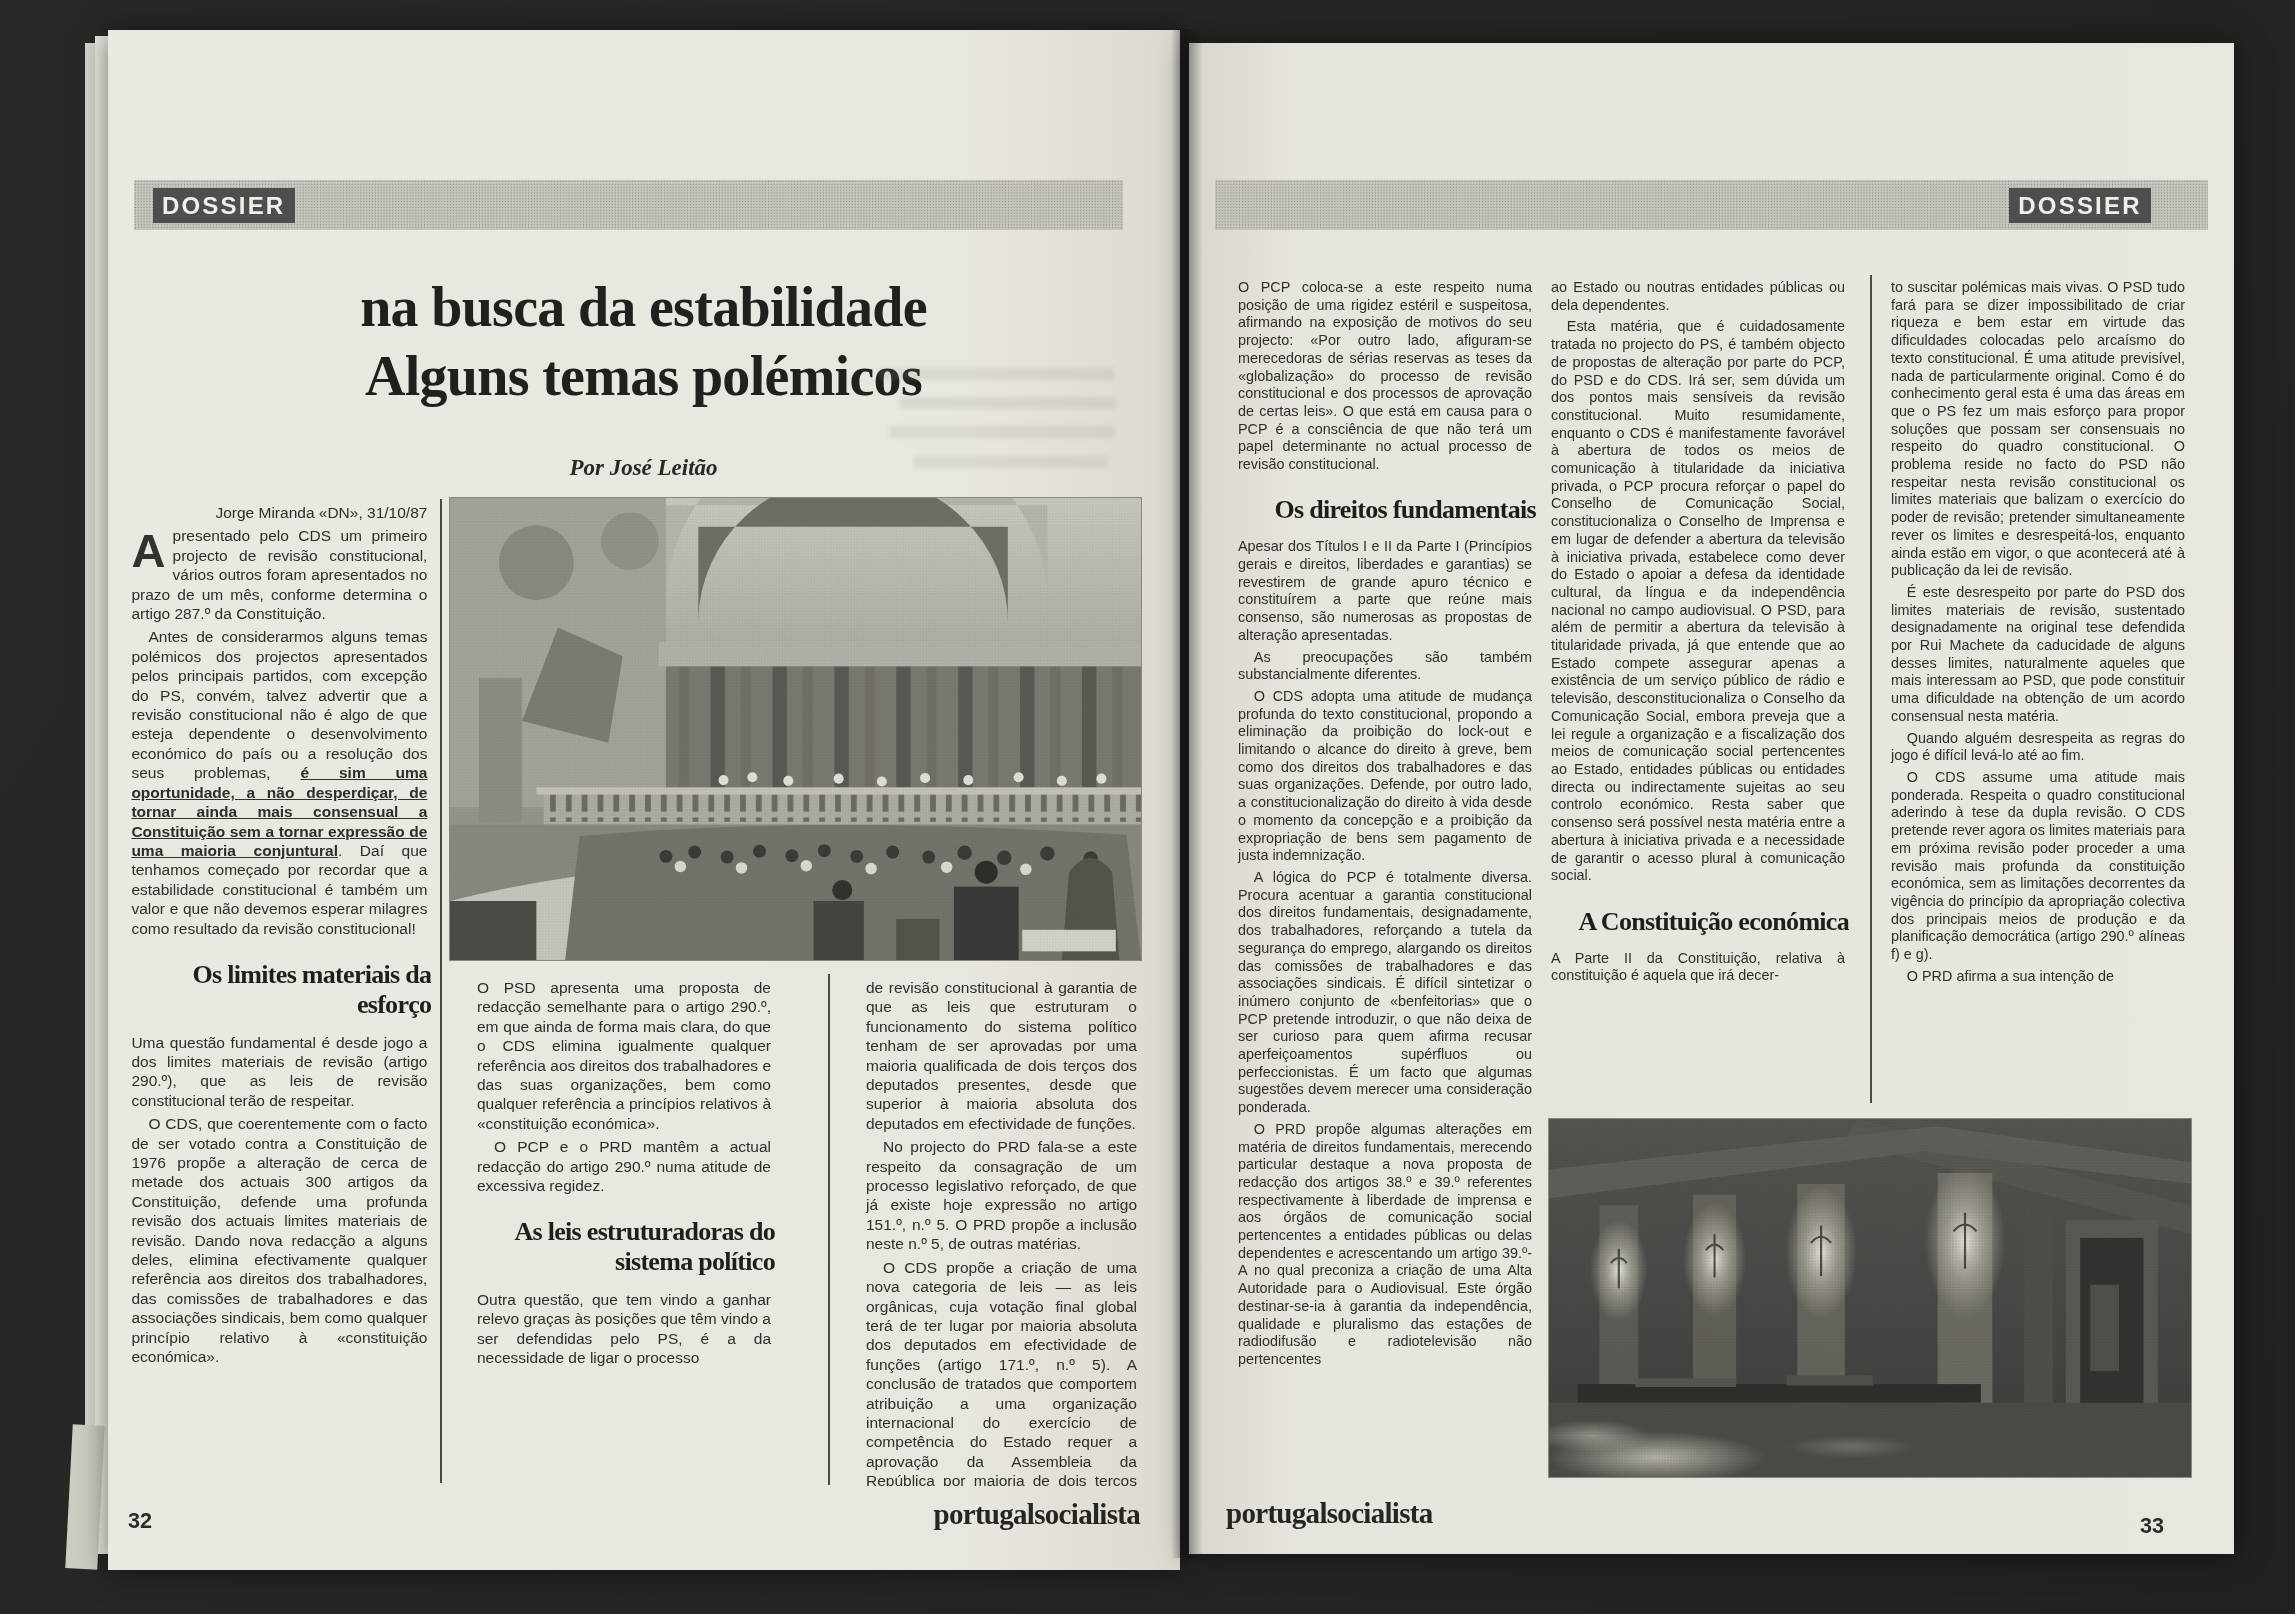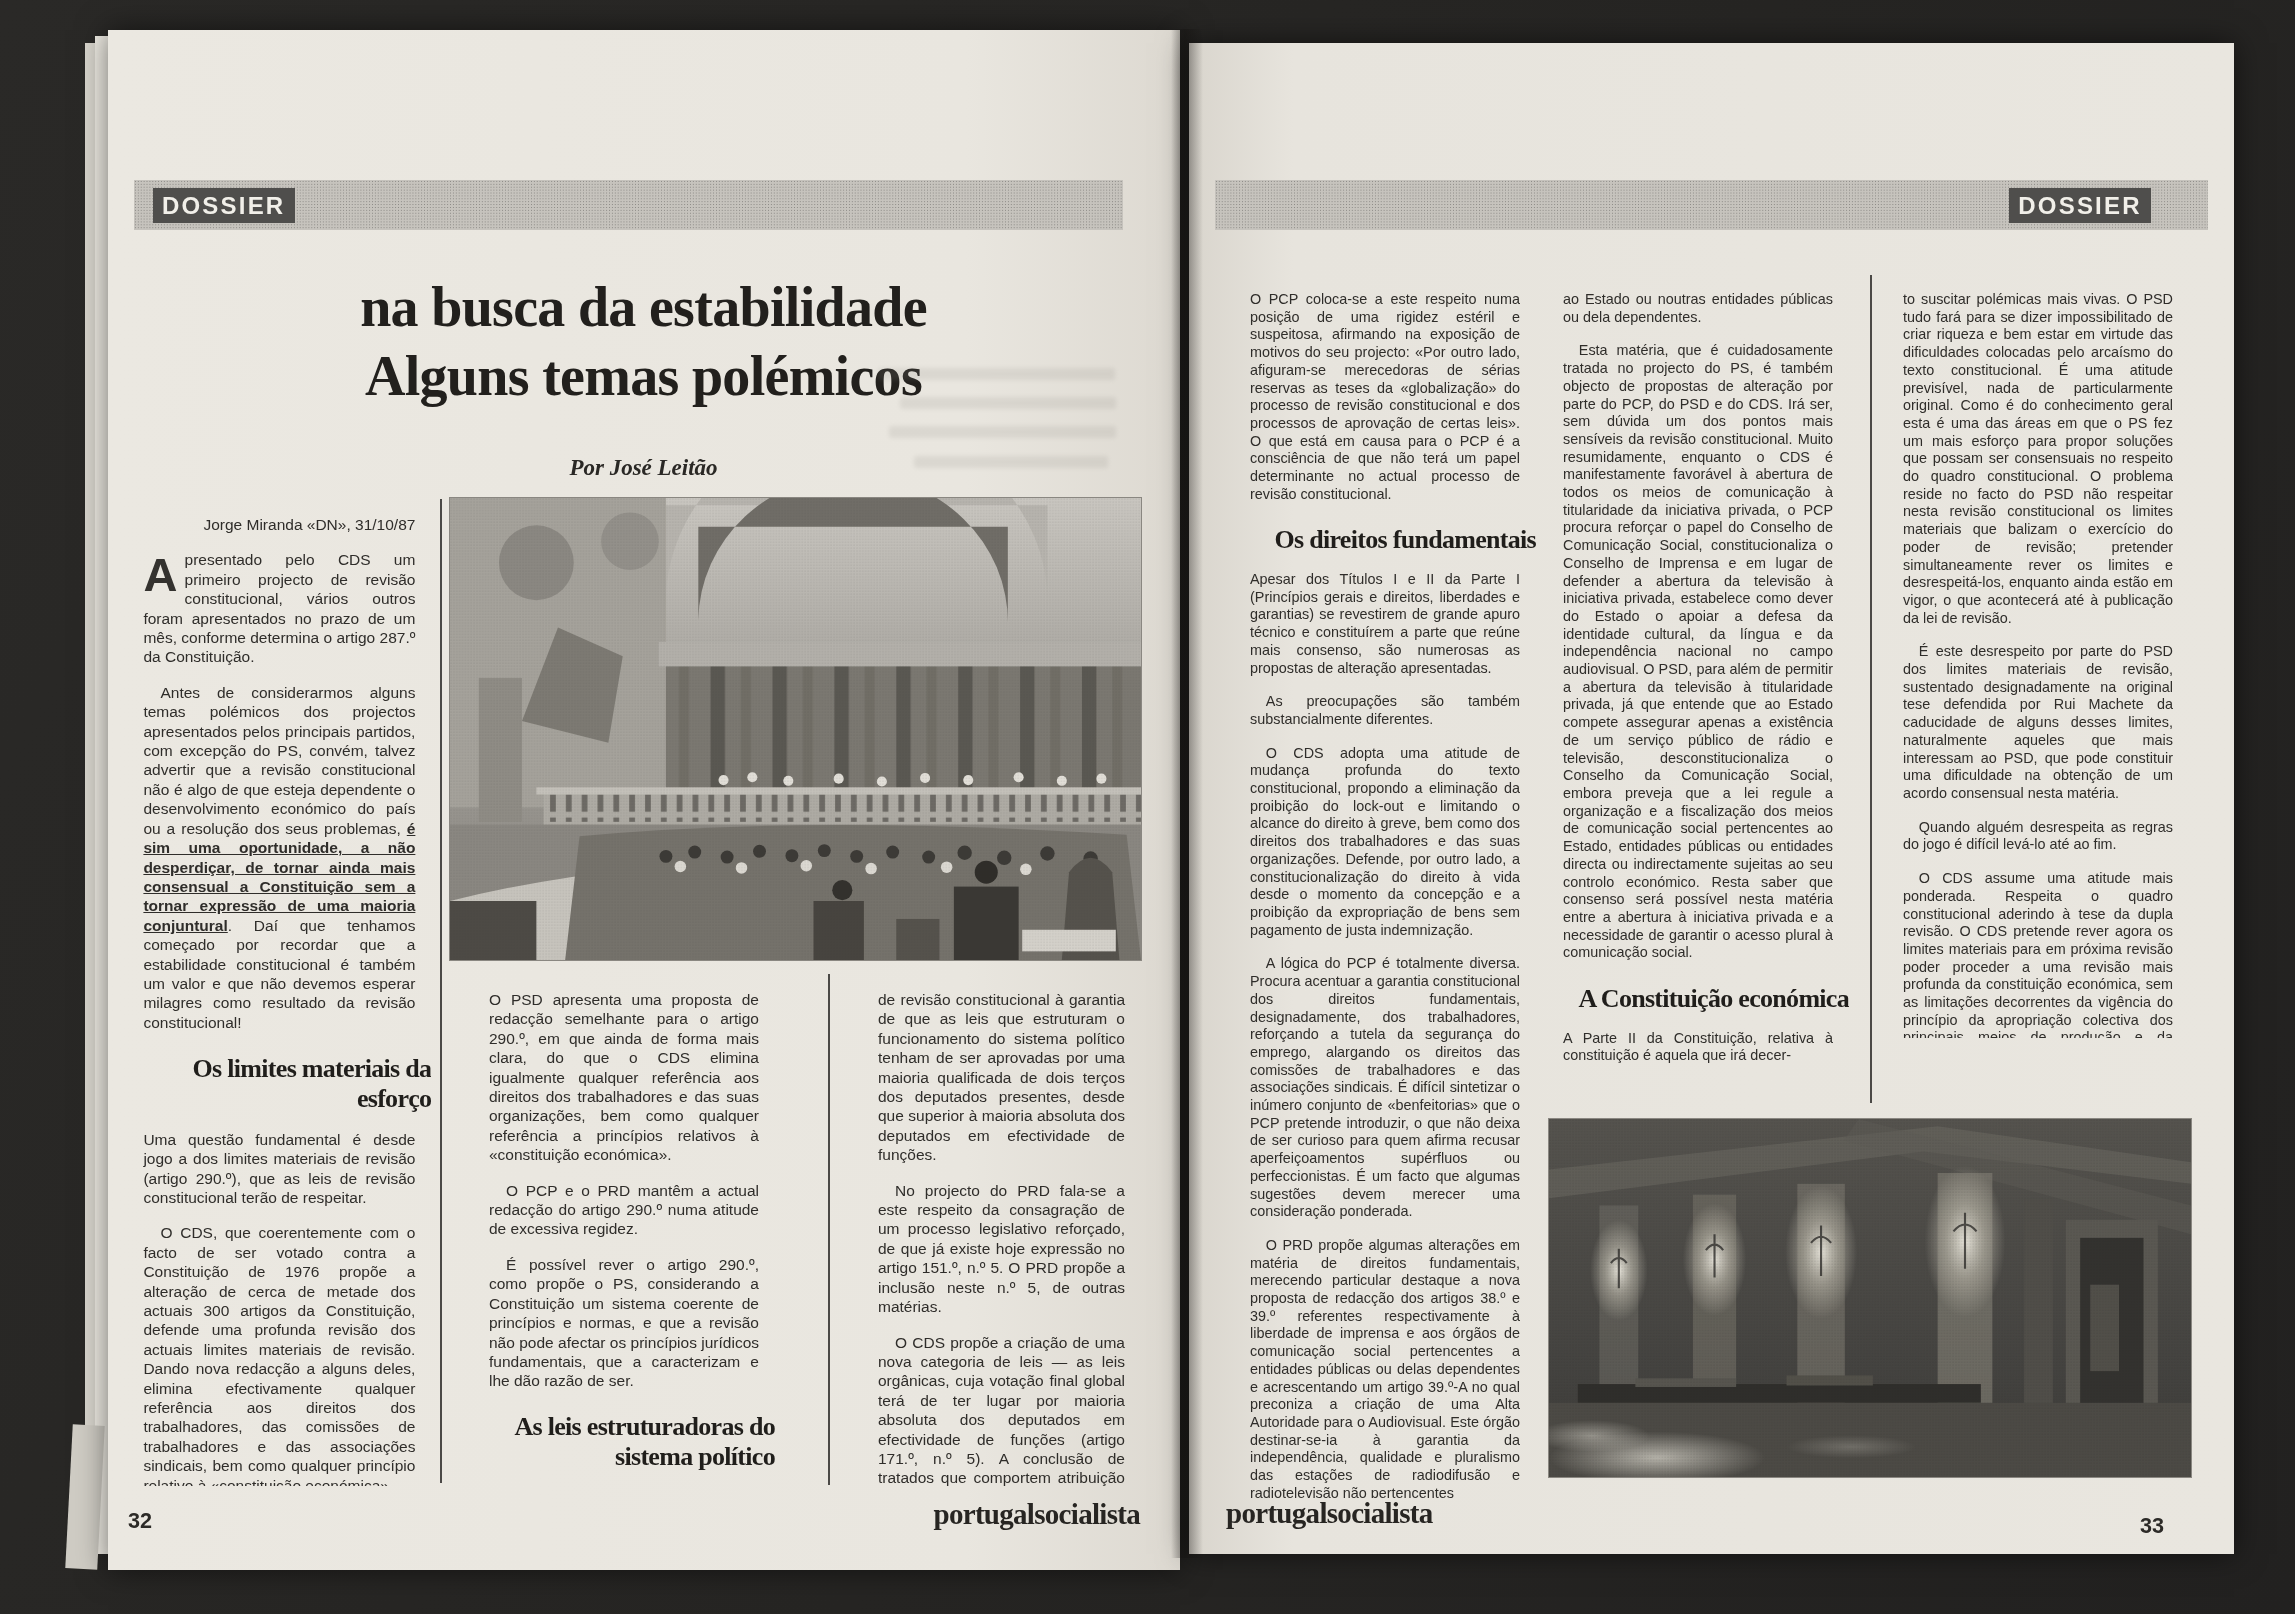--- a/index.html
+++ b/index.html
@@ -27,21 +27,21 @@
     font:700 24px/35px "Liberation Sans",sans-serif;letter-spacing:2.2px;text-align:center;}
 
   .title-block{position:absolute;text-align:center;color:#22201d;}
   .title-block h1{margin:0;font:700 56px/69px "Liberation Serif",serif;letter-spacing:-0.7px;}
   .byline{position:absolute;text-align:center;color:#2a2825;
     font:700 italic 23px/26px "Liberation Serif",serif;}
 
   .col{position:absolute;overflow:hidden;color:#2f2d2a;text-align:justify;}
   #left-page .col{font-size:15.5px;line-height:19.4px;}
   #right-page .col{font-size:14.4px;line-height:17.7px;}
-  .col p{margin:16px;text-indent:1.1em;}
+  .col p{margin:4px;text-indent:1.1em;}
   .col p.first{text-indent:0;}
   .col h3{font:700 26px/30px "Liberation Serif",serif;color:#201e1b;
     letter-spacing:-0.7px;margin:21.6px 0 13px;text-align:right;}
   .quote{padding-left:36px;text-indent:0;}
   .attribution{text-align:right;margin:5.8px 4.3px 24.5px 0;text-indent:0;}
   .dropcap{float:left;font:700 47px/43px "Liberation Sans",sans-serif;
     color:#34322f;padding:2.9px 7.2px 0 0;}
   .bold{font-weight:700;text-decoration:underline;}
   .vrule{position:absolute;width:2.2px;background:#4b4946;}
 
@@ -179,21 +179,20 @@
         <circle cx="545" cy="545" r="14" fill="#33312d"></circle>
         <rect x="0" y="560" width="120" height="82" fill="#4d4a45"></rect>
         <rect x="795" y="600" width="130" height="30" fill="#d4d1ca"></rect>
         <rect width="960" height="642" fill="url(#ht)"></rect>
       </svg>
     </div>
 
     <div class="col" style="left:365px;top:944px;width:302px;height:512px;">
       <p class="first">O PSD apresenta uma proposta de redacção semelhante para o artigo 290.º, em que ainda de forma mais clara, do que o CDS elimina igualmente qualquer referência aos direitos dos trabalhadores e das suas organizações, bem como qualquer referência a princípios relativos à «constituição económica».</p>
       <p>O PCP e o PRD mantêm a actual redacção do artigo 290.º numa atitude de excessiva regidez.</p>
-      <p>É possível rever o artigo 290.º, como propõe o PS, considerando a Constituição um sistema coerente de princípios e normas, e que a revisão não pode afectar os princípios jurídicos fundamentais, que a caracterizam e lhe dão razão de ser.</p>
       <h3>As leis estruturadoras do sistema político</h3>
       <p class="first">Outra questão, que tem vindo a ganhar relevo graças às posições que têm vindo a ser defendidas pelo PS, é a da necessidade de ligar o processo</p>
     </div>
 
     <div class="vrule" style="left:720px;top:944px;height:511px;"></div>
 
     <div class="col" style="left:754px;top:944px;width:279px;height:512px;">
       <p class="first">de revisão constitucional à garantia de que as leis que estruturam o funcionamento do sistema político tenham de ser aprovadas por uma maioria qualificada de dois terços dos deputados presentes, desde que superior à maioria absoluta dos deputados em efectividade de funções.</p>
       <p>No projecto do PRD fala-se a este respeito da consagração de um processo legislativo reforçado, de que já existe hoje expressão no artigo 151.º, n.º 5. O PRD propõe a inclusão neste n.º 5, de outras matérias.</p>
       <p>O CDS propõe a criação de uma nova categoria de leis — as leis orgânicas, cuja votação final global terá de ter lugar por maioria absoluta dos deputados em efectividade de funções (artigo 171.º, n.º 5). A conclusão de tratados que comportem atribuição a uma organização internacional do exercício de competência do Estado requer a aprovação da Assembleia da República por maioria de dois terços dos deputados em efectividade de funções (artigo 171.º, n.º 6), o que se fundamenta no facto de estar em causa a própria soberania do Estado.</p>

